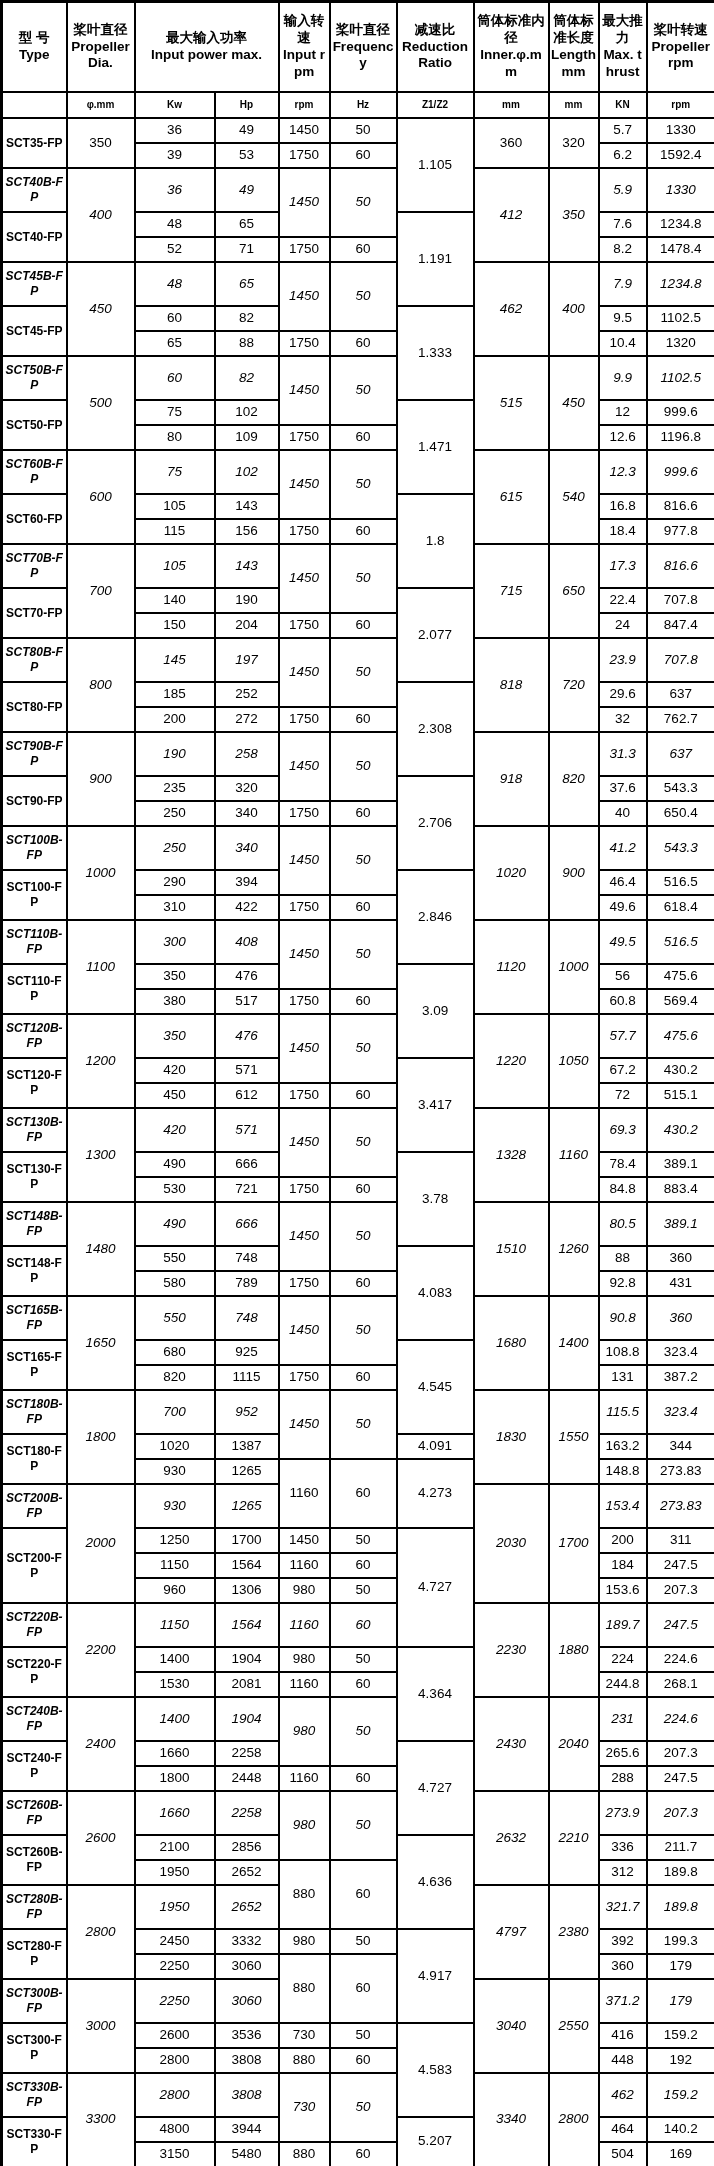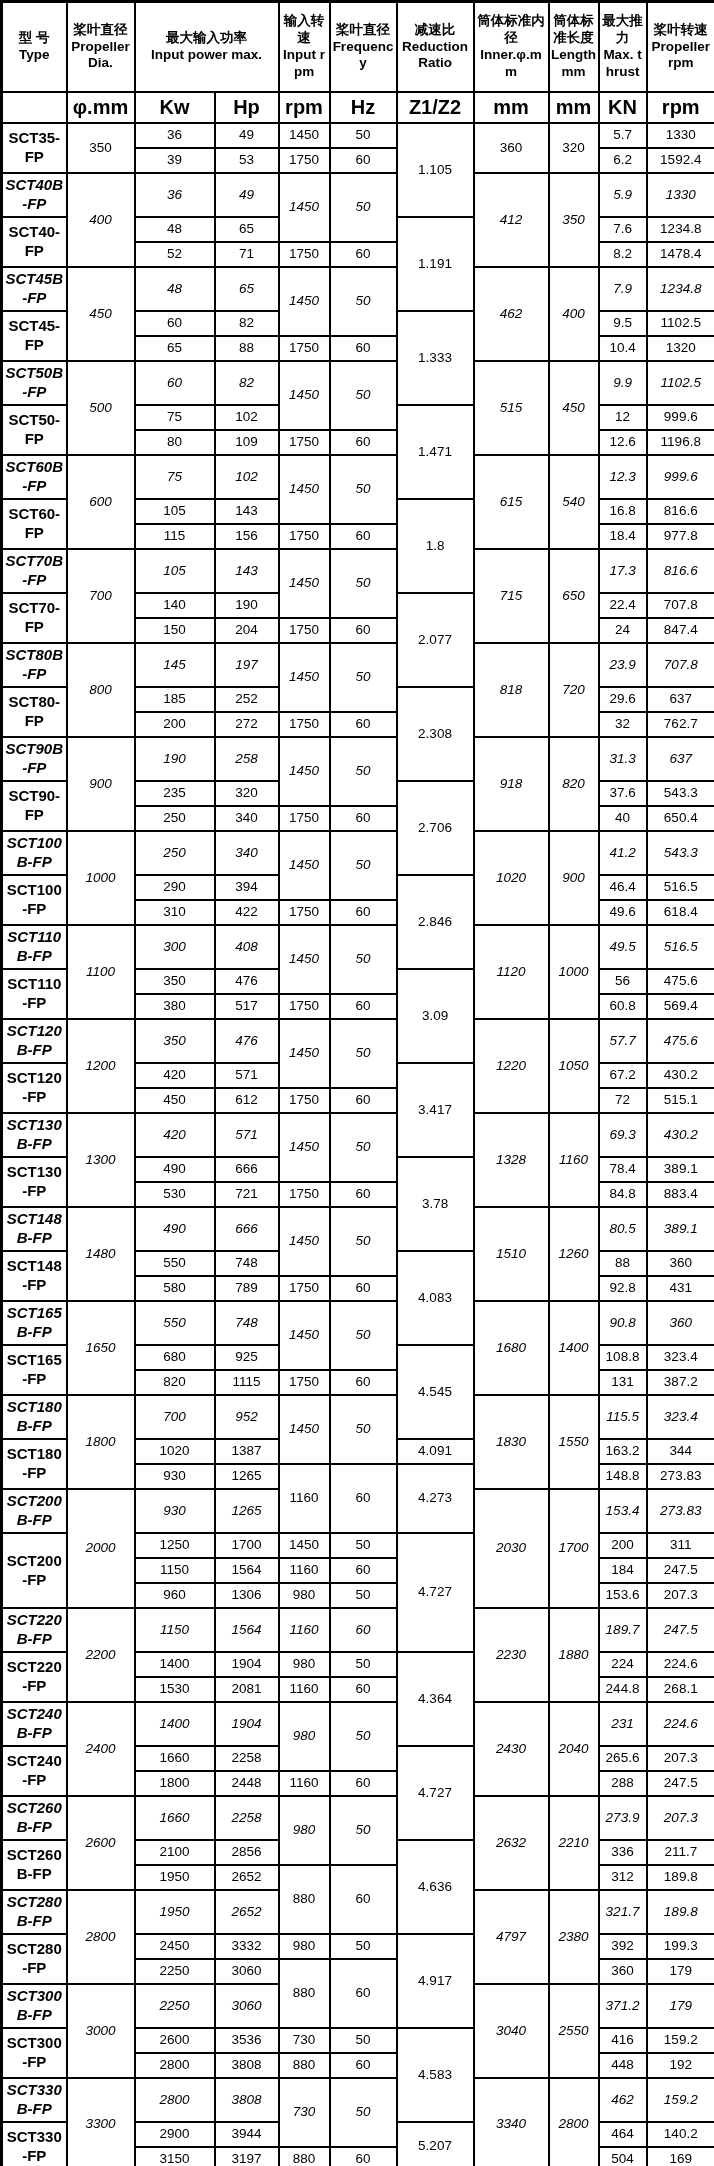--- a/index.html
+++ b/index.html
@@ -21,27 +21,27 @@
     line-height:1.25;
     overflow:hidden;
   }
   thead th{
     font-weight:700;
     word-break:break-all;
     padding:2px 1px;
   }
   .zh,.en{display:block;}
   tr.hr1 th{height:84px;}
-  tr.hr2 th{height:20px;font-size:20px;}
+  tr.hr2 th{height:20px;font-size:10px;}
   tbody td{font-weight:400;}
   td.type{
     font-weight:700;
     word-break:break-all;
     padding:0 2px;
-    font-size:15px;
+    font-size:12px;
   }
   tr.r{height:25px;}
   tr.rt{height:44px;font-style:italic;}
 </style>
 </head>
 <body>
 
 <div class="page">
   <table>
     <colgroup>
@@ -714,29 +714,29 @@
           <td>3808</td>
           <td rowspan="2">730</td>
           <td rowspan="2">50</td>
           <td rowspan="3">3340</td>
           <td rowspan="3">2800</td>
           <td>462</td>
           <td>159.2</td>
         </tr>
         <tr class="r">
           <td rowspan="2" class="type">SCT330-FP</td>
-          <td>2900</td>
+          <td>4800</td>
           <td>3944</td>
           <td rowspan="2">5.207</td>
           <td>464</td>
           <td>140.2</td>
         </tr>
         <tr class="r">
           <td>3150</td>
-          <td>3197</td>
+          <td>5480</td>
           <td>880</td>
           <td>60</td>
           <td>504</td>
           <td>169</td>
         </tr>
       </tbody>
   </table>
 </div>
 
 </body></html>

